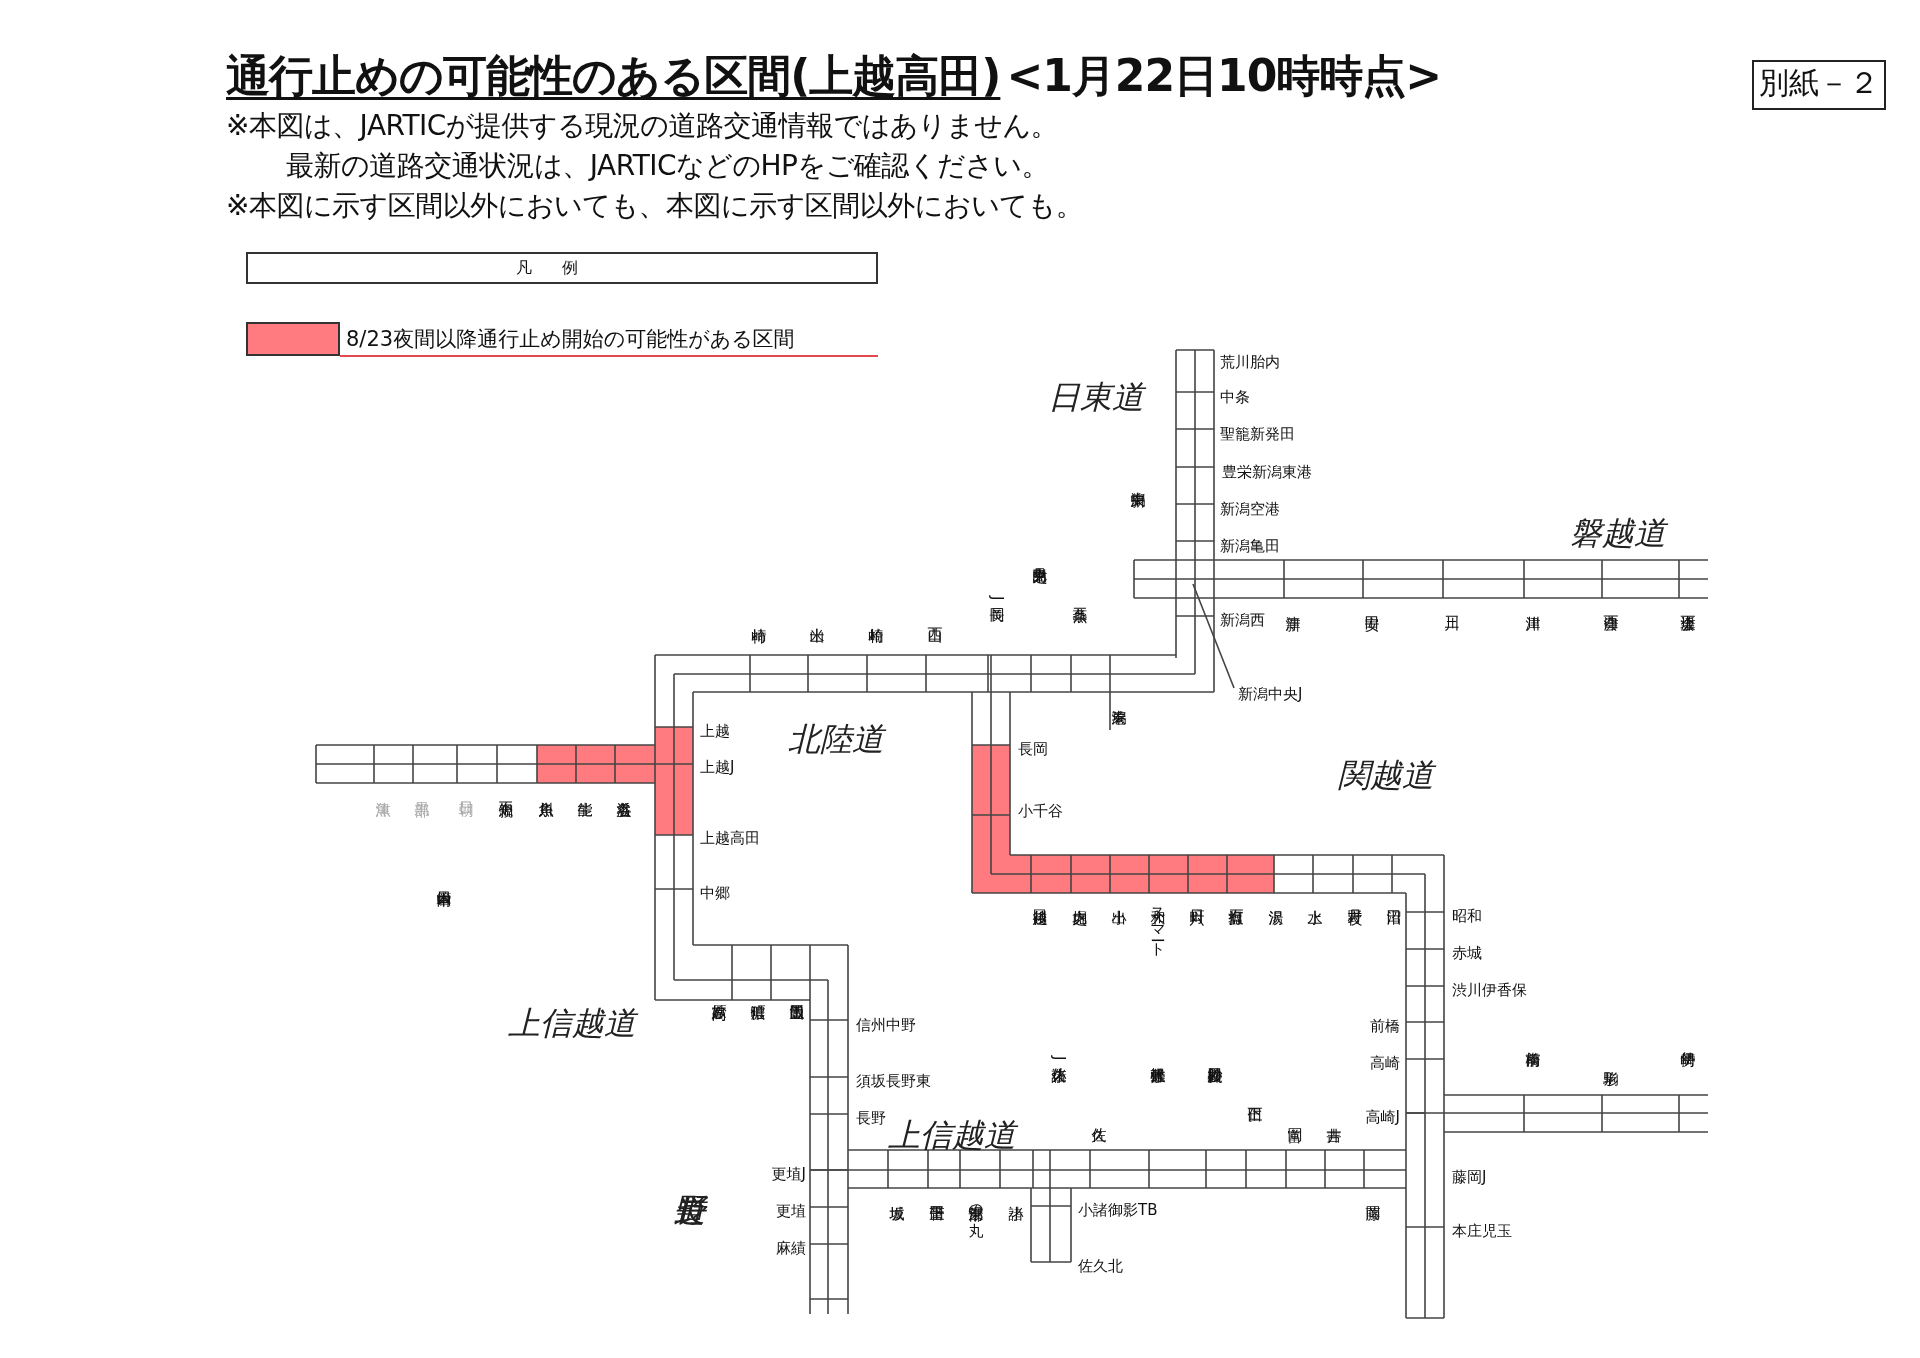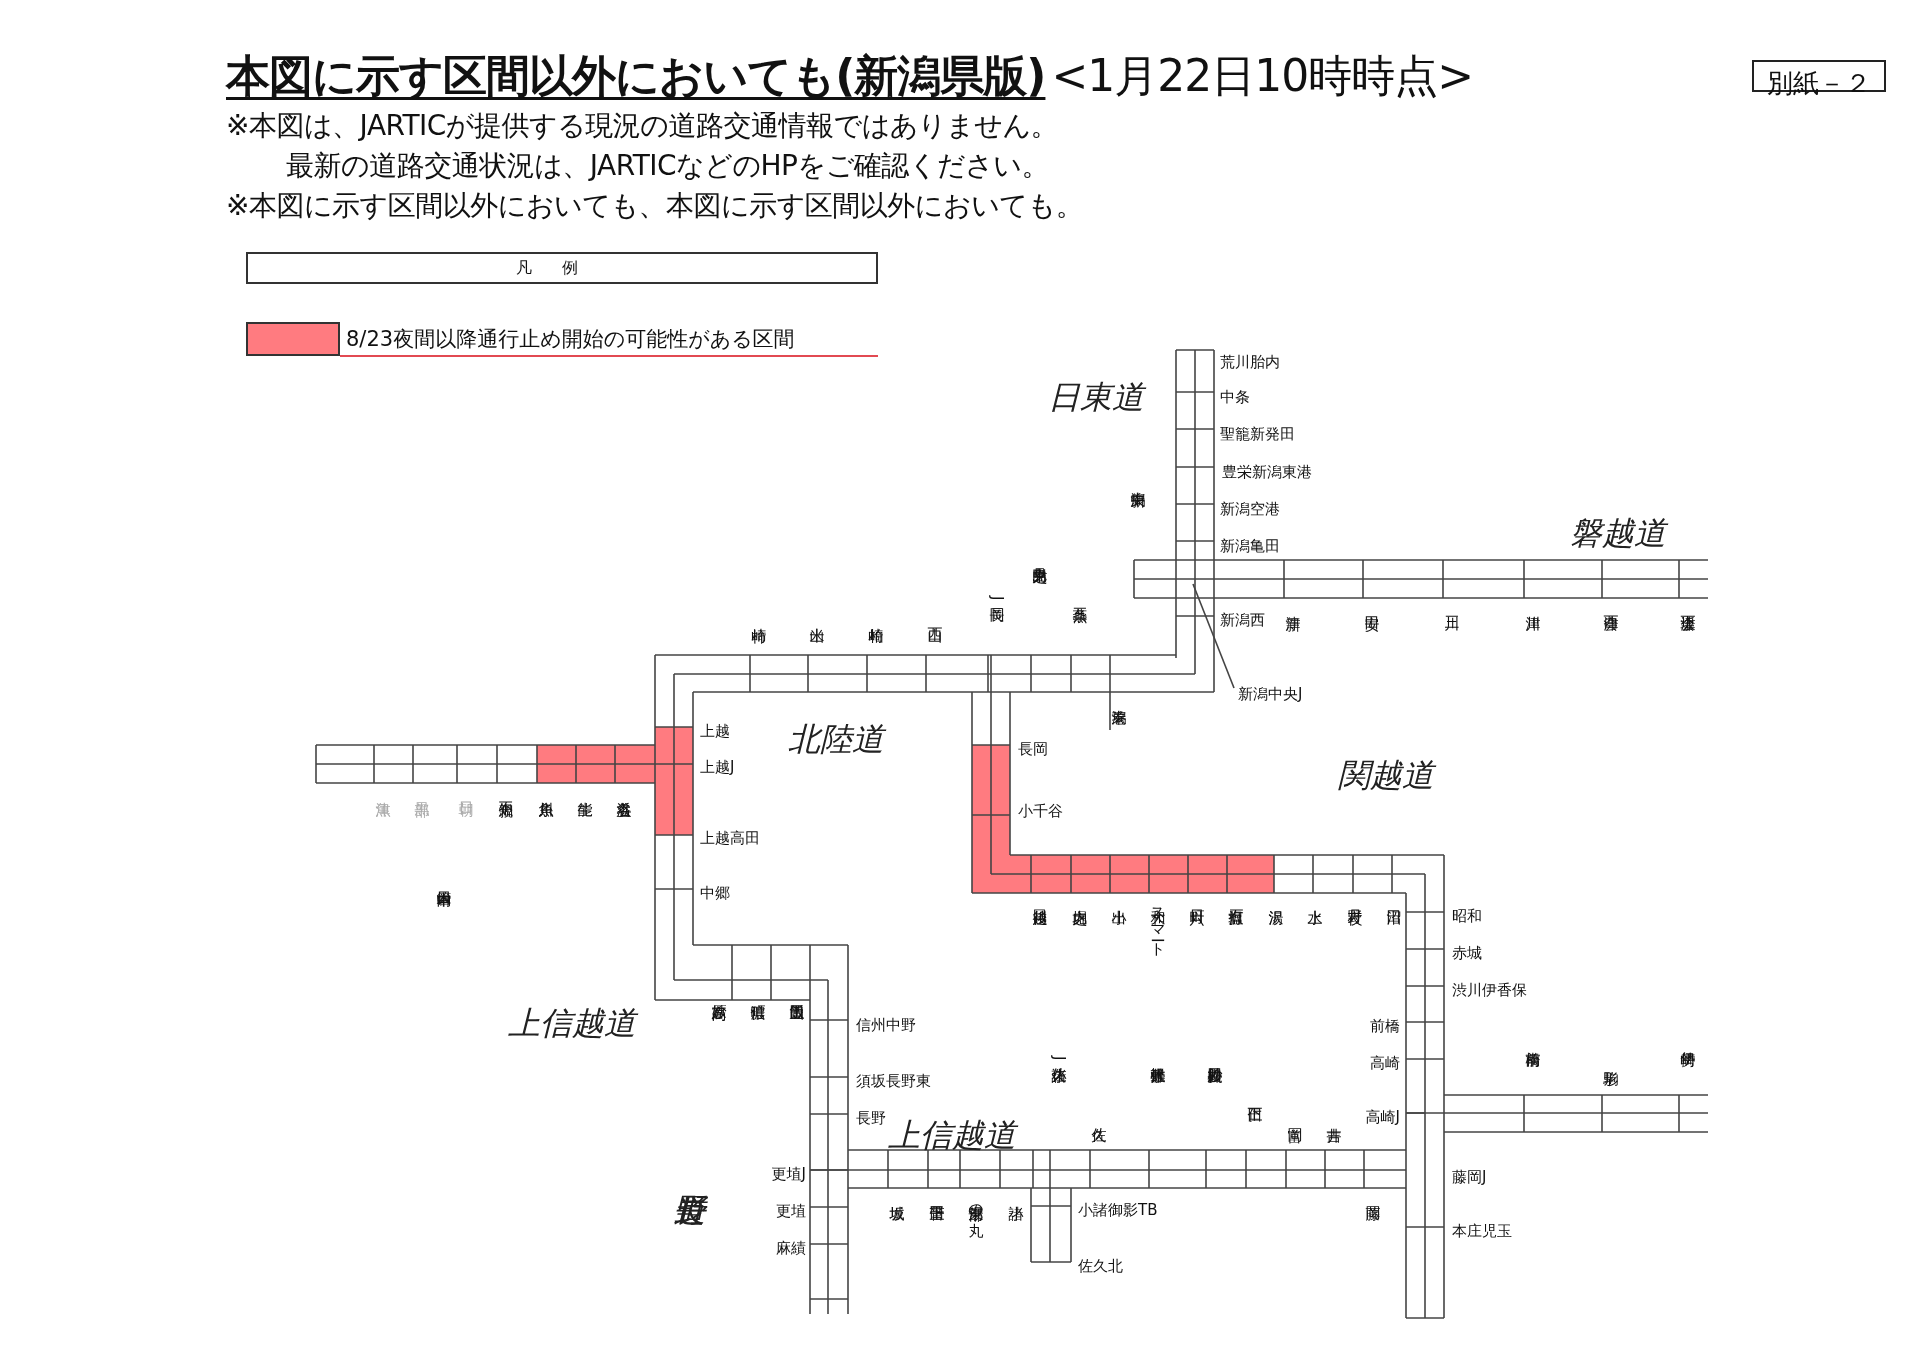--- a/index.html
+++ b/index.html
@@ -1,43 +1,43 @@
 <!DOCTYPE html>
 <html><head>
 <meta charset="utf-8">
 <style>
   html, body { margin: 0; padding: 0; background: #ffffff; }
   body { width: 1920px; height: 1358px; position: relative; overflow: hidden;
          font-family: "DejaVu Sans", "Liberation Sans", sans-serif; color: #111; }
   .abs { position: absolute; }
   #title-row { left: 226px; top: 46px; white-space: nowrap; font-size: 44px; line-height: 60px; letter-spacing: -1px; }
   #title-main { text-decoration: underline; text-decoration-thickness: 3px; text-underline-offset: 6px; font-weight: bold; }
-  #title-date { font-weight: normal; margin-left: 6px; }
+  #title-date { font-weight: bold; margin-left: 6px; }
   .note { left: 226px; font-size: 28px; line-height: 40px; white-space: nowrap; letter-spacing: -0.5px; }
   #note1 { top: 106px; }
   #note2 { top: 146px; left: 256px; margin-left: 30px; }
   #note3 { top: 186px; }
-  #attach-badge { left: 1752px; top: 60px; width: 134px; height: 32px; border: 2px solid #222;
-                  font-size: 26px; line-height: 42px; text-align: center; box-sizing: border-box; }
+  #attach-badge { left: 1752px; top: 60px; width: 134px; height: 50px; border: 2px solid #222;
+                  font-size: 30px; line-height: 42px; text-align: center; box-sizing: border-box; }
   #legend-header { left: 246px; top: 252px; width: 632px; height: 32px; border: 2px solid #333; box-sizing: border-box;
                    font-size: 16px; line-height: 28px; text-align: center; letter-spacing: 30px; }
   #legend-swatch { left: 246px; top: 322px; width: 94px; height: 34px; border: 2px solid #333; box-sizing: border-box; background: #ff7b80; }
   #legend-text { left: 346px; top: 322px; font-size: 21px; line-height: 34px; white-space: nowrap; }
   #legend-underline { left: 340px; top: 355px; width: 538px; height: 2px; background: #e24a52; }
   #map { left: 0; top: 0; }
   .road-name { font-family: "DejaVu Serif", "Liberation Serif", serif; font-style: italic; font-size: 32px; fill: #222; }
   .lbl { font-size: 15px; fill: #111; }
   .lbl-gray { font-size: 15px; fill: #aaaaaa; }
   .grid line, .grid rect, .grid path { stroke: #444; stroke-width: 1.6; fill: none; }
 </style>
 </head>
 <body>
 
 <div id="title-row" class="abs">
-  <span id="title-main">本図に示す区間以外においても(新潟県版)</span><span id="title-date">&lt;1月22日10時時点&gt;</span>
+  <span id="title-main">通行止めの可能性のある区間(上越高田)</span><span id="title-date">&lt;1月22日10時時点&gt;</span>
 </div>
 <div id="note1" class="abs note">※本図は、JARTICが提供する現況の道路交通情報ではありません。</div>
 <div id="note2" class="abs note">最新の道路交通状況は、JARTICなどのHPをご確認ください。</div>
 <div id="note3" class="abs note">※本図に示す区間以外においても、本図に示す区間以外においても。</div>
 <div id="attach-badge" class="abs">別紙－２</div>
 
 <div id="legend-header" class="abs">凡例</div>
 <div id="legend-swatch" class="abs"></div>
 <div id="legend-text" class="abs">8/23夜間以降通行止め開始の可能性がある区間</div>
 <div id="legend-underline" class="abs"></div>

